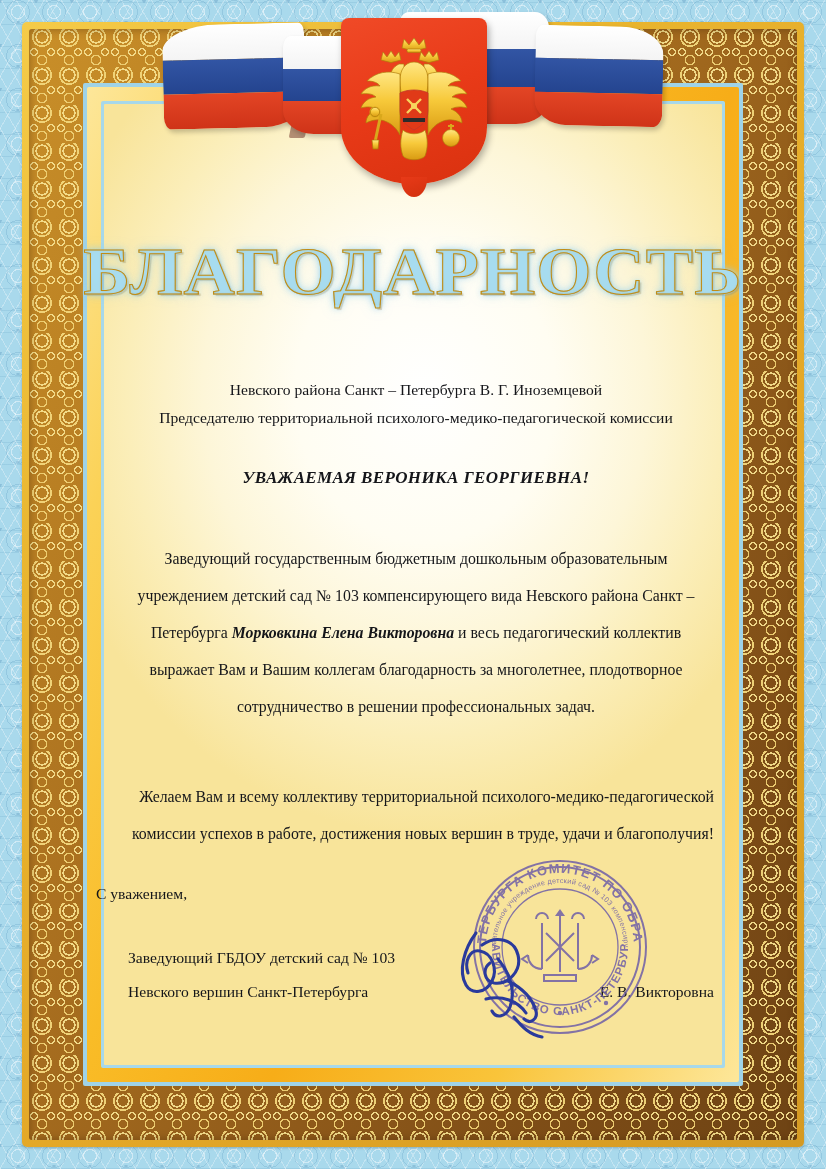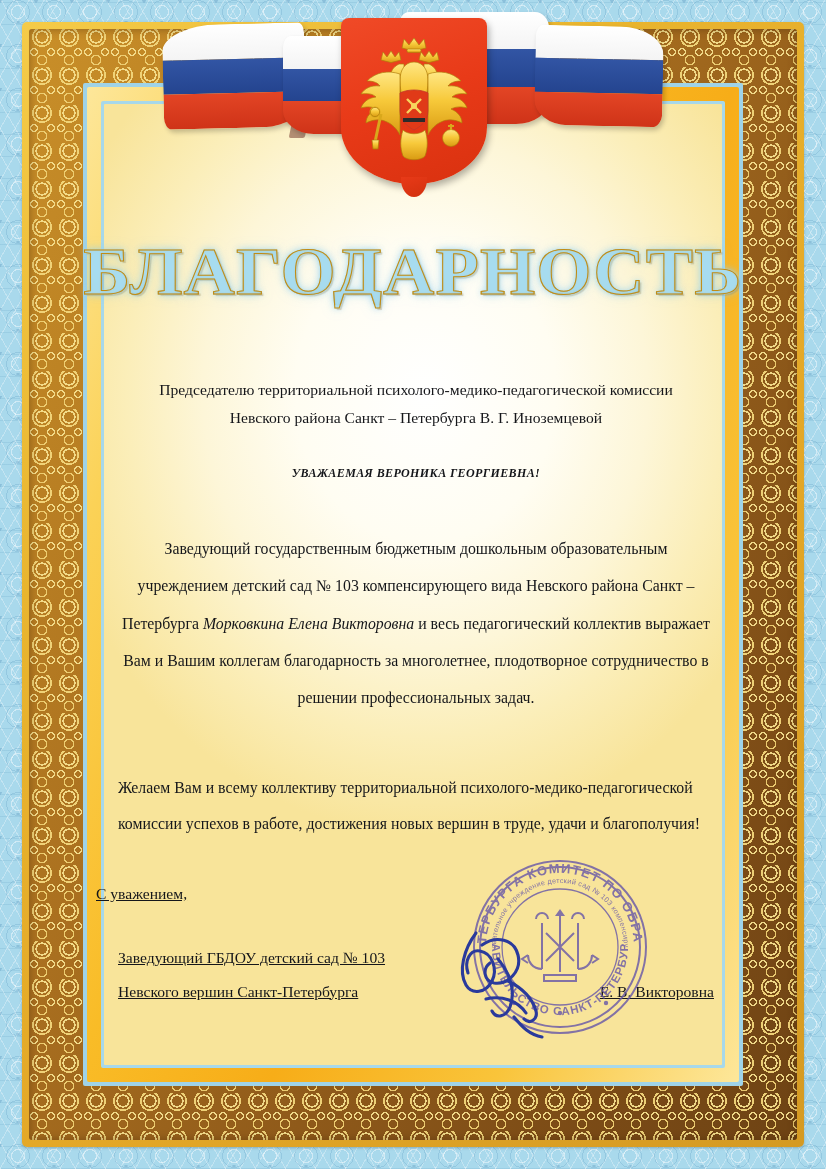--- a/index.html
+++ b/index.html
@@ -271,55 +271,54 @@
     line-height: 1.9;
   }
   .addressee {
     text-align: center;
     line-height: 1.78;
   }
   .salutation {
     text-align: center;
     font-weight: 700;
     font-style: italic;
-    font-size: 12px;
+    font-size: 17px;
     letter-spacing: 0.4px;
     margin-top: 30px;
   }
   .body-par {
     margin-top: 46px;
     text-align: center;
     line-height: 2.35;
     font-size: 15.8px;
   }
   .body-par .nm {
-    font-weight: 400;
+    font-weight: 700;
     font-style: italic;
   }
   .wish-par {
     margin-top: 54px;
-    text-align: left;
+    text-align: right;
     line-height: 2.32;
     font-size: 15.8px;
   }
 
   
   .sign-block {
     position: absolute;
     left: 96px;
     right: 112px;
     top: 885px;
     color: #15161a;
     font-size: 15.6px;
-    text-decoration: underline;
   }
   .regards { text-align: left; }
   .sign-rows {
     margin-top: 38px;
-    margin-left: 22px;
+    margin-left: 32px;
     position: relative;
   }
   .sign-row {
     display: flex;
     justify-content: space-between;
     align-items: baseline;
     line-height: 2.15;
   }
   .sign-role { white-space: nowrap; }
   .sign-name { white-space: nowrap; }
@@ -435,22 +434,22 @@
       </svg>
     </div>
   </div>
 
   <div class="title-wrap">
     <span class="doc-title">БЛАГОДАРНОСТЬ</span>
   </div>
 
   <div class="content">
     <div class="addressee">
+      <div>Невского района Санкт – Петербурга В. Г. Иноземцевой</div>
       <div>Председателю территориальной психолого-медико-педагогической комиссии</div>
-      <div>Невского района Санкт – Петербурга В. Г. Иноземцевой</div>
     </div>
 
     <div class="salutation">УВАЖАЕМАЯ ВЕРОНИКА ГЕОРГИЕВНА!</div>
 
     <p class="body-par"><span>Заведующий  государственным  бюджетным дошкольным образовательным учреждением детский сад № 103 компенсирующего вида Невского района Санкт – Петербурга </span><span class="nm">Морковкина Елена Викторовна</span><span> и весь педагогический коллектив выражает Вам и Вашим коллегам  благодарность за многолетнее, плодотворное сотрудничество в решении профессиональных задач.</span></p>
 
     <p class="wish-par">Желаем Вам  и всему коллективу территориальной психолого-медико-педагогической комиссии успехов в работе, достижения новых вершин в труде, удачи и благополучия!</p>
   </div>
 
   <div class="sign-block">

